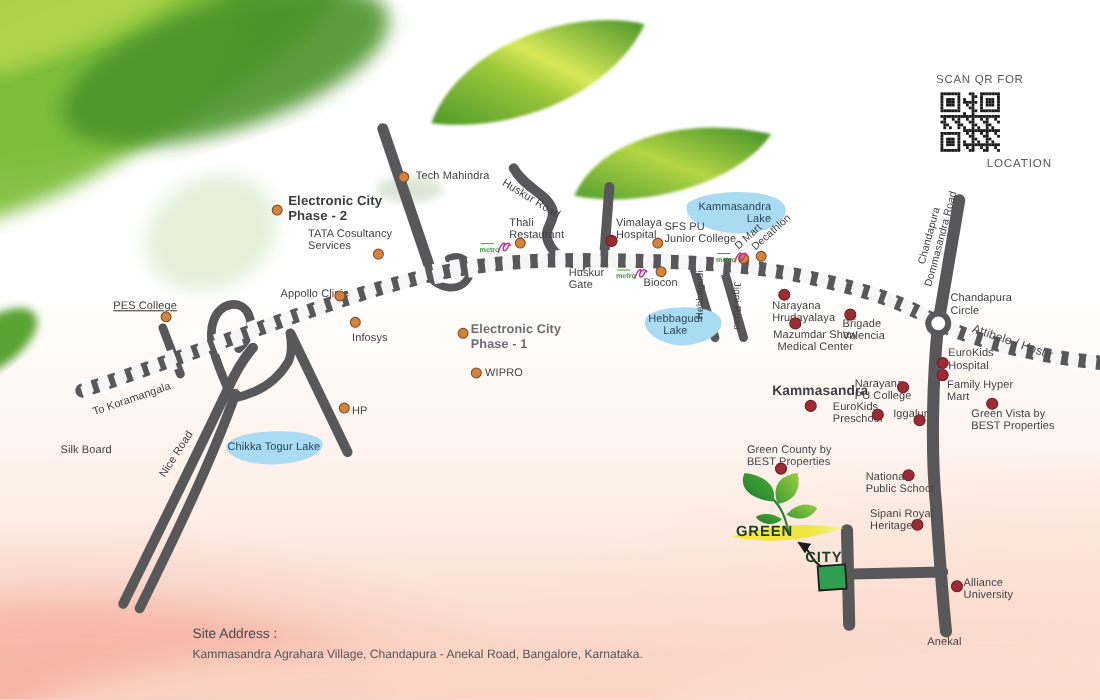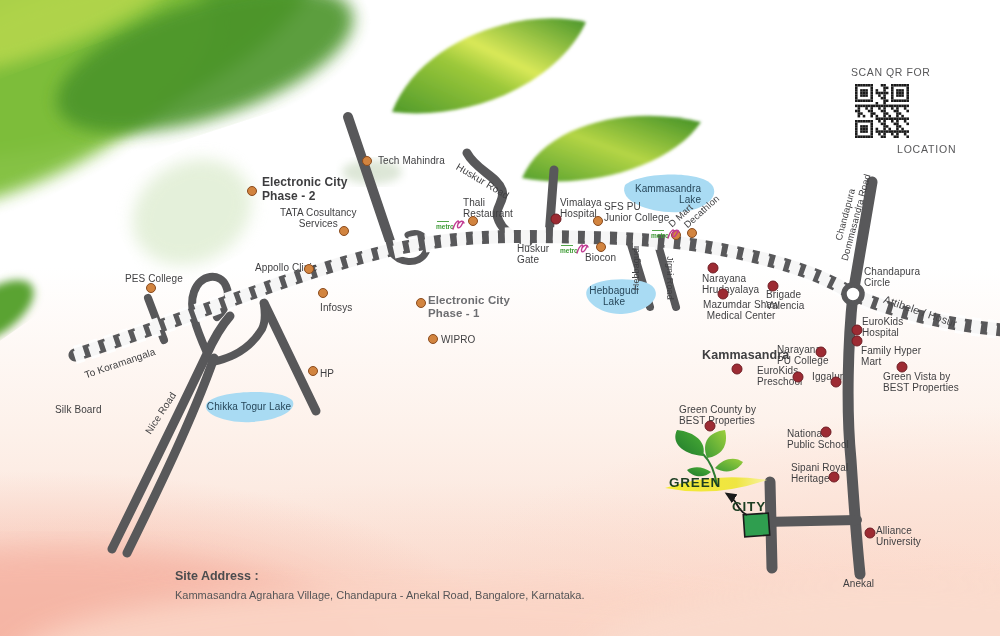--- a/index.html
+++ b/index.html
@@ -27,21 +27,21 @@
   #qr-top{font-size:10.5px;letter-spacing:.6px;margin-left:11px;}
   #qr-code{margin:6px 0 0 15px;display:block;position:static;}
   #qr-bottom{font-size:10.5px;letter-spacing:.8px;margin:5px 0 0 17px;padding-left:40px;}
   
   #logo{position:absolute;left:655px;top:428px;width:130px;height:90px;}
   #logo .word{position:absolute;top:47px;font-size:13.5px;font-weight:bold;color:#1c3e22;letter-spacing:.8px;}
   #logo-word1{left:14px;}
   #logo-word2{left:77px;margin-top:24px;}
   
   #address{position:absolute;left:175px;top:569px;color:#4c4c4e;}
-  #address-heading{font-weight:bold;font-size:12.5px;margin-bottom:6px;}
+  #address-heading{font-weight:normal;font-size:12.5px;margin-bottom:6px;}
   #address-line{font-size:11px;color:#555557;}
 </style>
 </head>
 <body>
 
 <div id="stage">
 
   <svg class="layer" width="1000" height="636" viewBox="0 0 1000 636">
     <defs>
       <filter id="blur8">
@@ -137,24 +137,24 @@
     </g>
 
     <rect x="744" y="514" width="25" height="22" fill="#2f9e4f" stroke="#1b1b1b" stroke-width="1.6" transform="rotate(-4 756 525)"></rect>
     <path d="M 747,515 C 735,509 740,502 727,494" stroke="#1b1b1b" stroke-width="1.8" fill="none" marker-end="url(#arrowhead)"></path>
   </svg>
 
   <div class="layer" id="labels-layer">
       <div class="map-label" style="left: 378px; top: 155px;">Tech Mahindra</div>
       <div class="map-label" style="left: 262px; top: 176px; font-size: 12px; font-weight: bold; color: rgb(61, 61, 63);">Electronic City
 Phase - 2</div>
-      <div class="map-label" style="left: 280px; top: 207px; text-align: center;">TATA Cosultancy
+      <div class="map-label" style="left: 280px; top: 207px;">TATA Cosultancy
 Services</div>
       <div class="map-label" style="left: 255px; top: 262px;">Appollo Clinic</div>
-      <div class="map-label" style="left: 125px; top: 273px;">PES College</div>
+      <div class="map-label" style="left: 103px; top: 273px; text-decoration: underline;">PES College</div>
       <div class="map-label" style="left: 320px; top: 302px;">Infosys</div>
       <div class="map-label" style="left: 428px; top: 294px; font-size: 11.5px; font-weight: bold; color: rgb(109, 110, 113);">Electronic City
 Phase - 1</div>
       <div class="map-label" style="left: 441px; top: 334px;">WIPRO</div>
       <div class="map-label" style="left: 320px; top: 368px;">HP</div>
       <div class="map-label" style="left: 463px; top: 197px;">Thali
 Restaurant</div>
       <div class="map-label" style="left: 517px; top: 243px;">Huskur
 Gate</div>
       <div class="map-label" style="left: 560px; top: 197px;">Vimalaya

